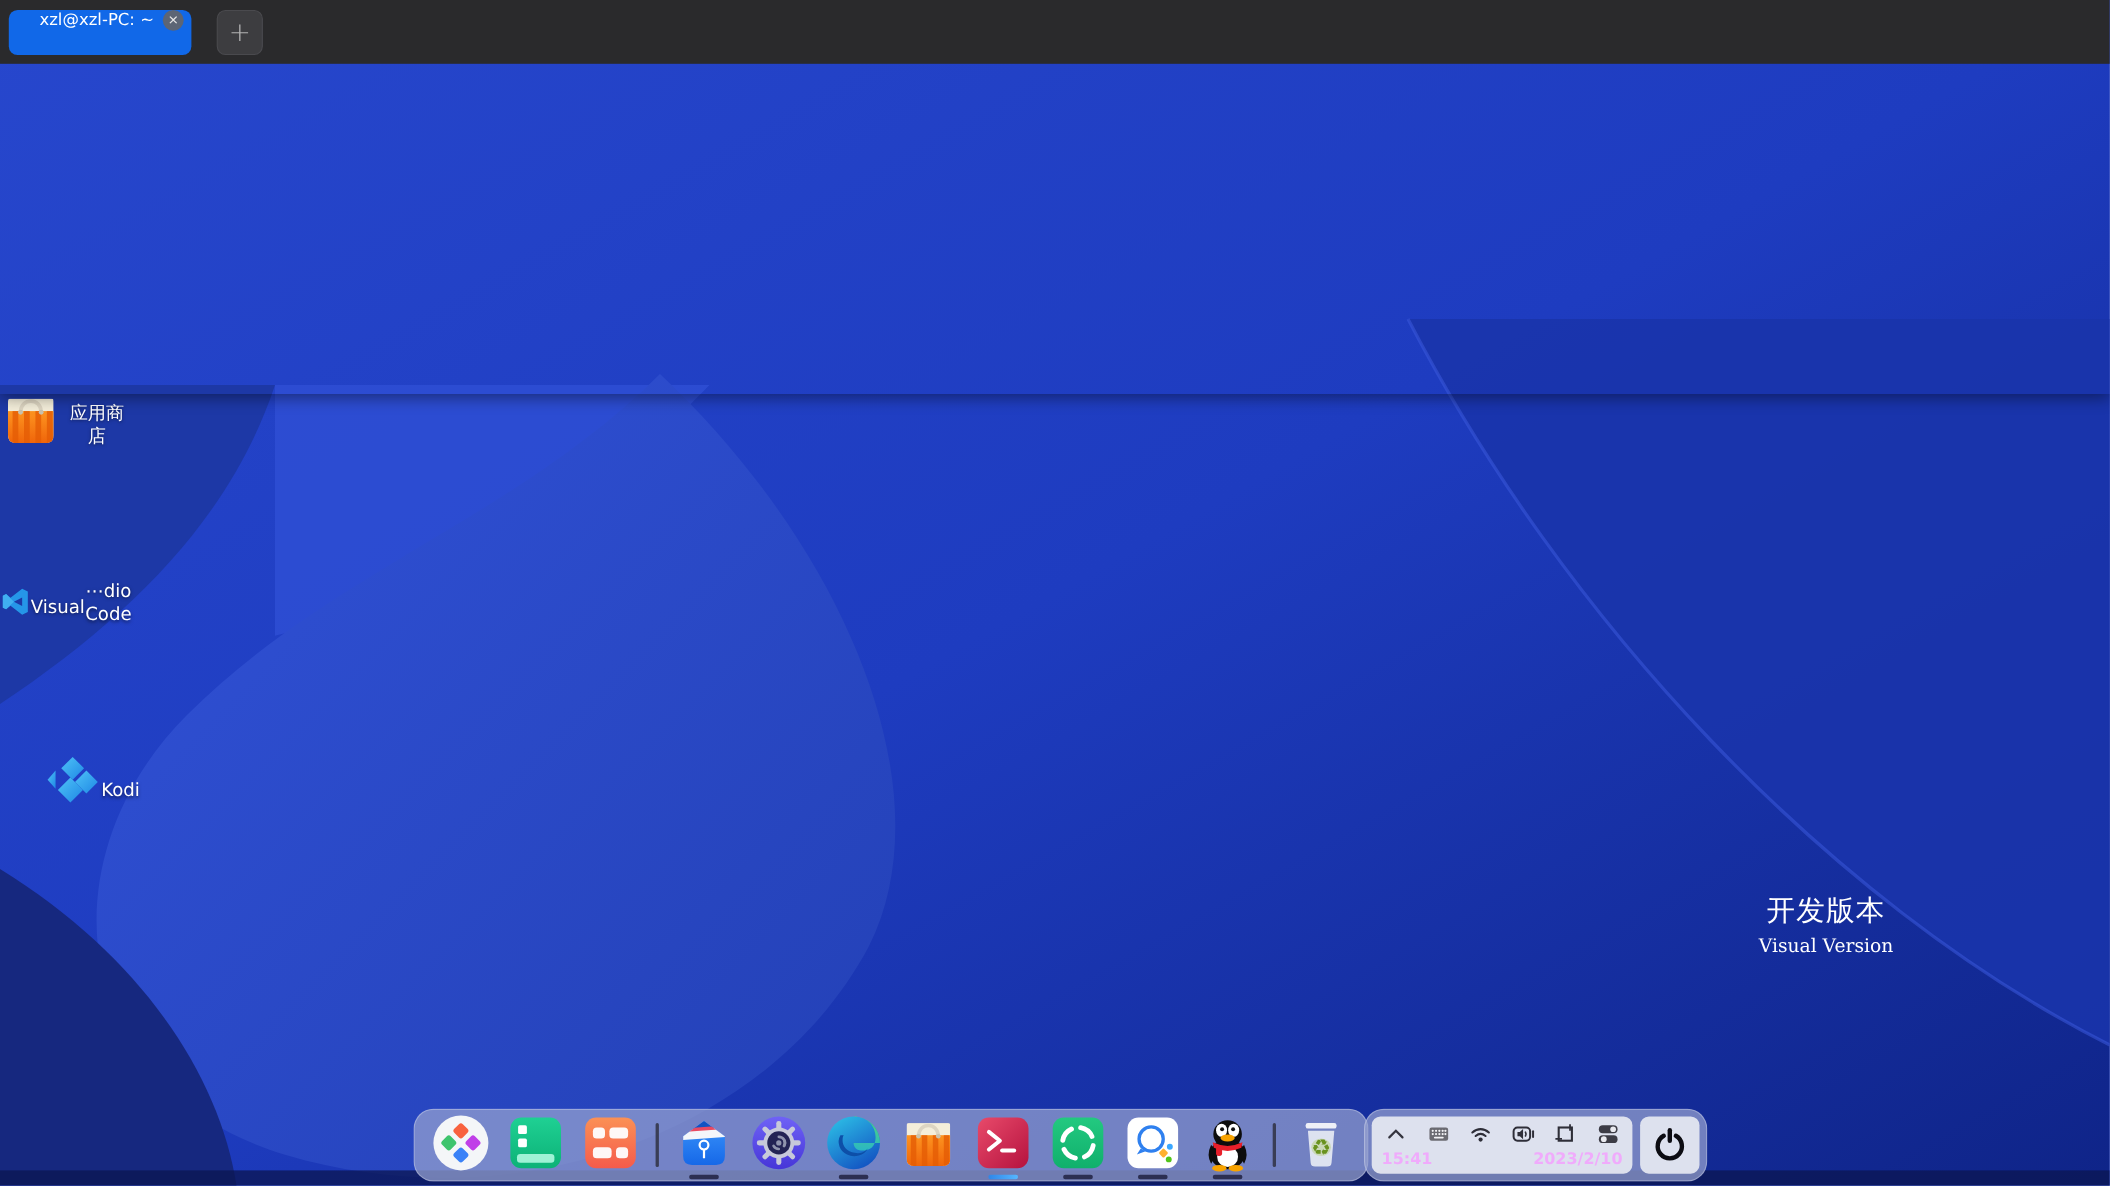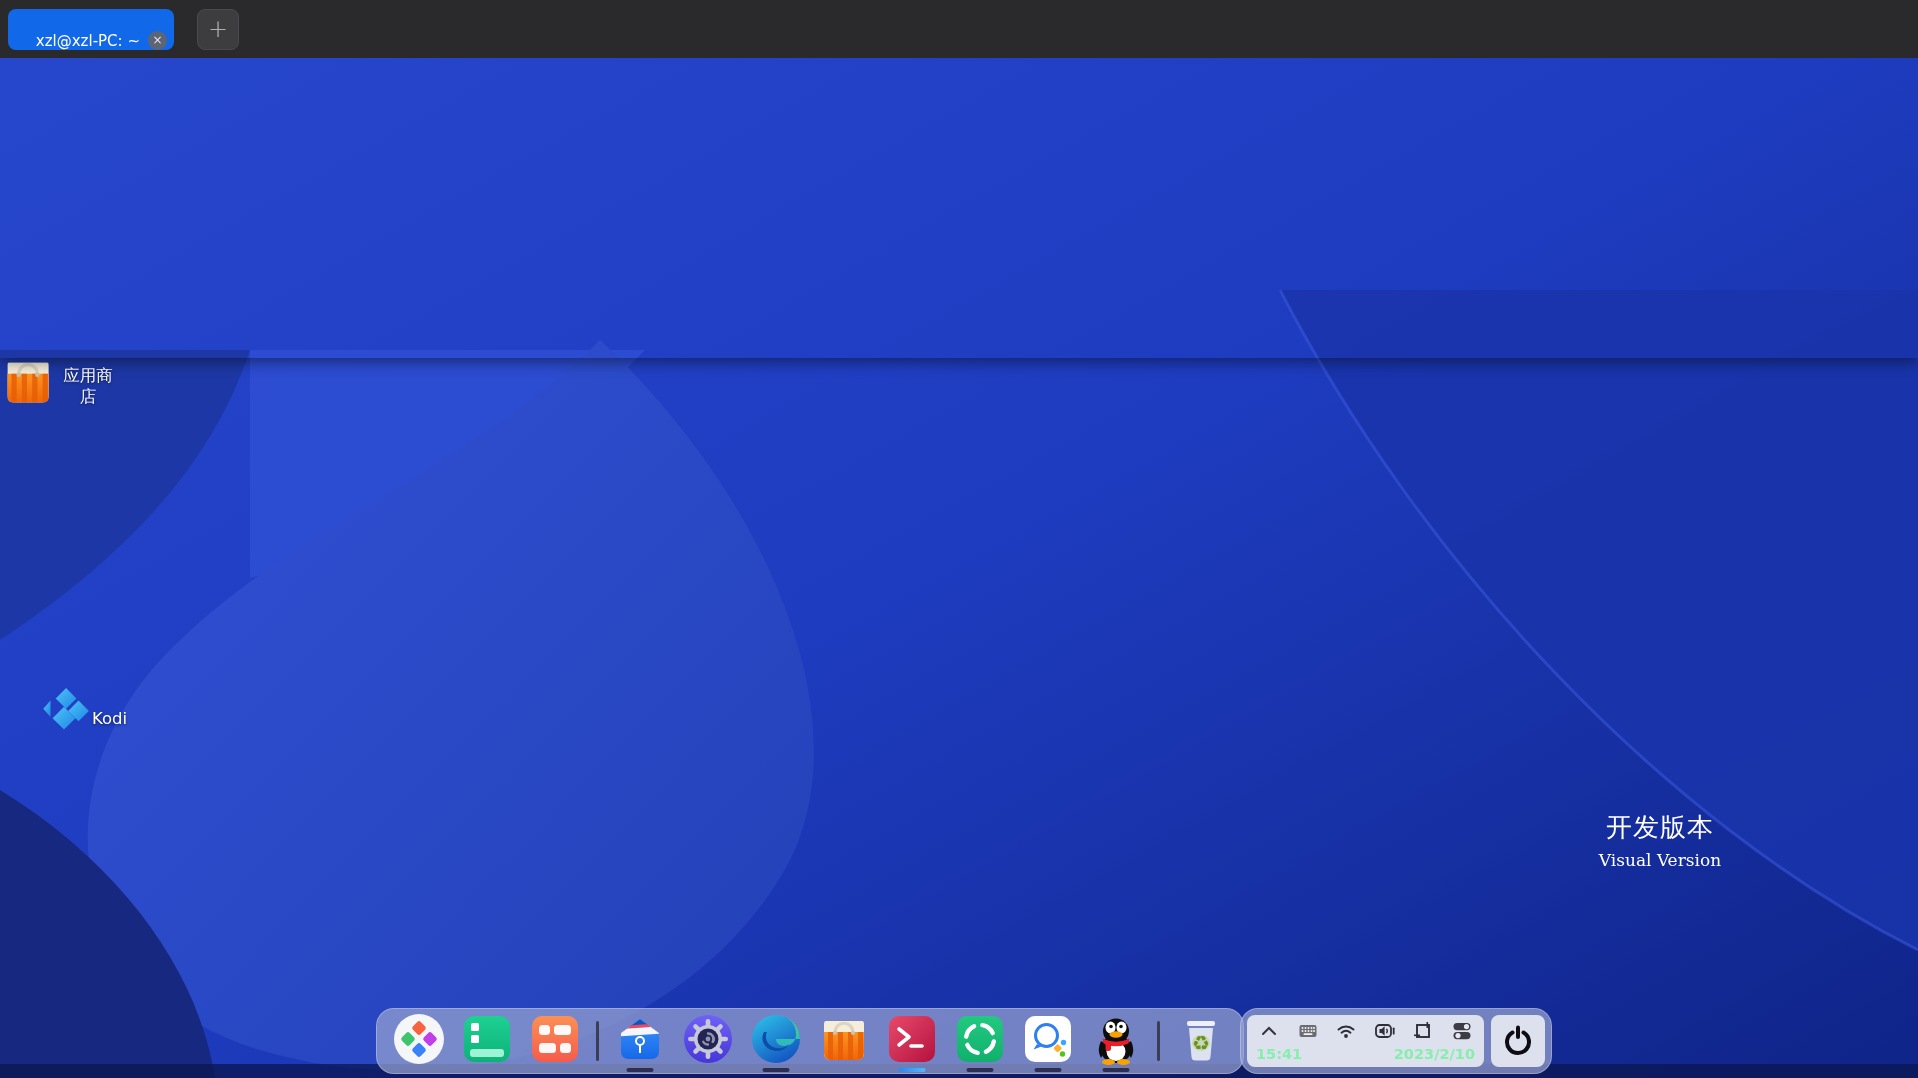--- a/index.html
+++ b/index.html
@@ -12,21 +12,21 @@
   
   .terminal { position:absolute; left:0; top:0; width:1918px; height:358px; z-index:30;
               box-shadow:0 4px 14px rgba(0,0,0,.45); }
   .term-content { width:100%; height:300px; background:#242426; padding:5px 0 0 5px; cursor:text; }
   .prompt { font-family:"DejaVu Sans Mono","Liberation Mono",monospace; font-size:17px; font-weight:bold; letter-spacing:0; }
   .p-user { color:#a8a82a; }
   .p-colon { color:#c8c8c8; }
   .p-path { color:#6c9ef8; }
   .p-dollar { color:#3cb44a; }
   .tab-bar { width:100%; height:58px; background:#2a2a2c; display:flex; align-items:center; padding-left:8px; }
-  .tab { width:166px; height:41px; background:#1168e8; border-radius:8px; display:flex; align-items:flex-end;
+  .tab { width:166px; height:41px; background:#1168e8; border-radius:8px; display:flex; align-items:flex-start;
          justify-content:flex-end; padding:0 7px; color:#fff; font-size:15px; cursor:default; }
   .tab-label { margin-right:8px; white-space:nowrap; }
   .tab-close { width:19px; height:19px; border-radius:50%; background:#5c6575; color:#e8e8e8; font-size:12px;
                line-height:19px; text-align:center; flex:0 0 auto; }
   .new-tab { width:42px; height:41px; margin-left:23px; background:#3d3d40; border:1px solid #4a4a4e;
              border-radius:8px; color:#b0b0b0; font-size:24px; font-weight:300; display:flex;
              align-items:center; justify-content:center; }
 
   
   .desk-icon { position:absolute; width:120px; left:0; display:flex; align-items:center;
@@ -54,21 +54,21 @@
 
   
   .tray-cluster { position:absolute; left:1240px; top:1008px; width:312px; height:66px; z-index:20;
                   background:rgba(151,162,208,.72); border:1px solid rgba(255,255,255,.28);
                   border-radius:18px; display:flex; padding:6px; gap:7px; }
   .tray-panel { flex:1; background:rgba(233,235,243,.9); border-radius:8px; padding:4px 9px 2px 9px;
                 display:flex; flex-direction:column; justify-content:space-between; }
   .tray-icons { display:flex; align-items:center; justify-content:space-between; height:24px; padding:0 2px; }
   .tray-icons svg { width:22px; height:22px; }
   .tray-datetime { display:flex; justify-content:space-between; align-items:center; height:22px;
-                   font-size:14.5px; font-weight:bold; color:#86efac; }
+                   font-size:14.5px; font-weight:bold; color:#f0abfc; }
   .power-btn { width:54px; background:rgba(233,235,243,.9); border-radius:8px; display:flex;
                align-items:center; justify-content:center; }
   .power-btn svg { width:36px; height:36px; }
 </style>
 </head>
 <body>
 
 <div class="screen">
 
   <svg class="wallpaper" viewBox="0 0 1918 1078" preserveAspectRatio="none">
@@ -112,20 +112,28 @@
         <rect x="31" y="20" width="5" height="28" fill="#e55c05" opacity=".8"></rect>
         <rect x="41" y="20" width="5" height="28" fill="#e55c05" opacity=".8"></rect>
       </g>
       <path d="M18,21 C18,8 36,8 36,21" stroke="#ddd5c2" stroke-width="3.2" fill="none"></path>
       <circle cx="18" cy="21" r="2.1" fill="#c9c2ae"></circle>
         <circle cx="36" cy="21" r="2.1" fill="#c9c2ae"></circle>
     </svg>
     <div class="lbl">应用商店</div>
   </div>
 
+  <div class="desk-icon" id="di-vscode">
+    <svg viewBox="0 0 54 54" width="58" height="58">
+      <path fill-rule="evenodd" fill="#2596e8" d="M39,4 L49,9 V45 L39,50 L18.5,34 L10.8,40.5 L5,37.6 V16.4 L10.8,13.5 L18.5,20 Z M39,34.5 L24.5,27 L39,19.5 Z"></path>
+      <path d="M5,16.4 L10.8,13.5 L24.5,27 L10.8,40.5 L5,37.6 Z" fill="#45b4f2" opacity=".85"></path>
+    </svg>
+    <div class="lbl">Visual</div>
+    <div class="lbl" style="margin-top:1px">⋯dio Code</div>
+  </div>
 
   <div class="desk-icon" id="di-kodi">
     <svg viewBox="0 0 54 54" width="56" height="56">
       <defs>
         <linearGradient id="gKodi" x1="0" y1="0" x2="1" y2="1">
           <stop offset="0" stop-color="#4fc3f7"></stop>
             <stop offset="1" stop-color="#1e88e5"></stop>
         </linearGradient>
       </defs>
       <g fill="url(#gKodi)">

